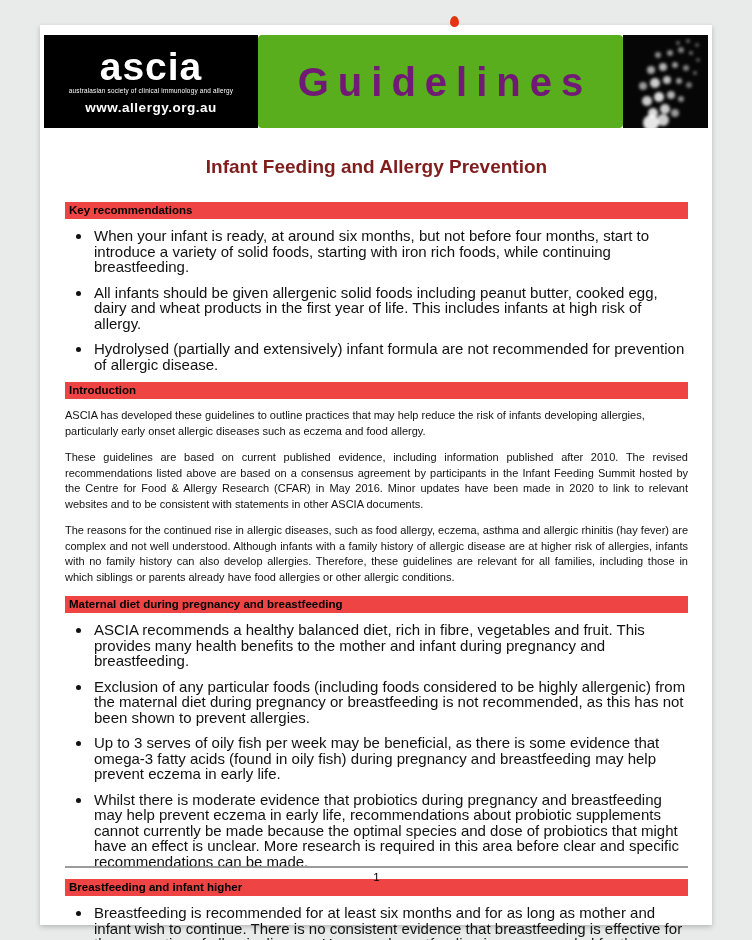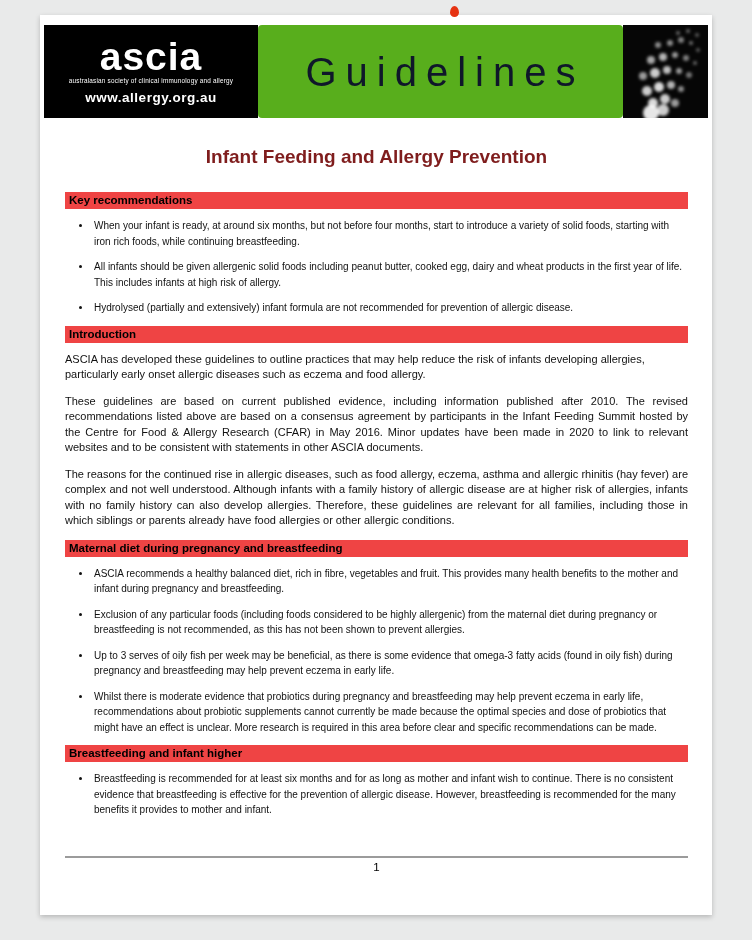--- a/index.html
+++ b/index.html
@@ -5,21 +5,21 @@
   html, body { margin:0; padding:0; }
   body {
     width:752px; height:940px;
     background:#e9eaea;
     font-family:"Liberation Sans", sans-serif;
     color:#111;
   }
   .page {
     position:relative;
     width:672px; height:900px;
-    margin:0 auto; top:15px;
+    margin:0 auto; top:25px;
     background:#ffffff;
     box-shadow:0 2px 5px rgba(0,0,0,0.22);
     box-sizing:border-box;
     padding:10px 4px 0 4px;
   }
   
   .header { display:flex; height:93px; }
   .logo-box {
     width:214px; background:#000; color:#fff;
     display:flex; flex-direction:column; align-items:center; justify-content:center;
@@ -34,40 +34,40 @@
     width:9px; height:11px; border-radius:50% 50% 50% 50%/60% 60% 40% 40%;
     background:#e63312;
   }
   .tagline { font-size:6.4px; letter-spacing:0.2px; white-space:nowrap; margin-top:2px; }
   .website { font-size:13.5px; font-weight:bold; margin-top:6px; letter-spacing:0.5px; }
   .banner {
     flex:1; background:#58ae1c; border-radius:4px;
     display:flex; align-items:center; justify-content:center;
   }
   .banner-title {
-    color:#0f172a; font-size:40px; font-weight:normal; letter-spacing:9px;
+    color:#701a75; font-size:40px; font-weight:bold; letter-spacing:9px;
     text-indent:9px; line-height:1;
   }
   .photo { width:85px; flex-shrink:0; background:#000; overflow:hidden; }
   .photo svg { display:block; }
   
   .content { padding:0 20px 0 21px; }
   .doc-title {
     text-align:center; font-size:19px; font-weight:bold;
     margin:28px 0 24px 0; color:#7f1d1d;
   }
   .sec-bar {
     background:#ef4444; color:#000;
     font-weight:bold; font-size:11.5px; line-height:13px;
     padding:2px 4px; margin:0 0 9px 0;
   }
   .sec { margin-bottom:3px; }
   ul.bullets { margin:0; padding:0 0 0 27px; }
   ul.bullets li {
-    font-size:10px; line-height:15.5px;
+    font-size:15px; line-height:15.5px;
     margin-bottom:10px; padding-left:2px;
   }
   p.para { font-size:11px; line-height:15.5px; margin:0 0 11px 0; }
   .justify { text-align:justify; }
   
   .footer {
     position:absolute; left:25px; right:24px; top:841px;
     border-top:2px solid #9b9b9b;
     text-align:center; padding-top:3px;
     font-size:11.5px; color:#000;

